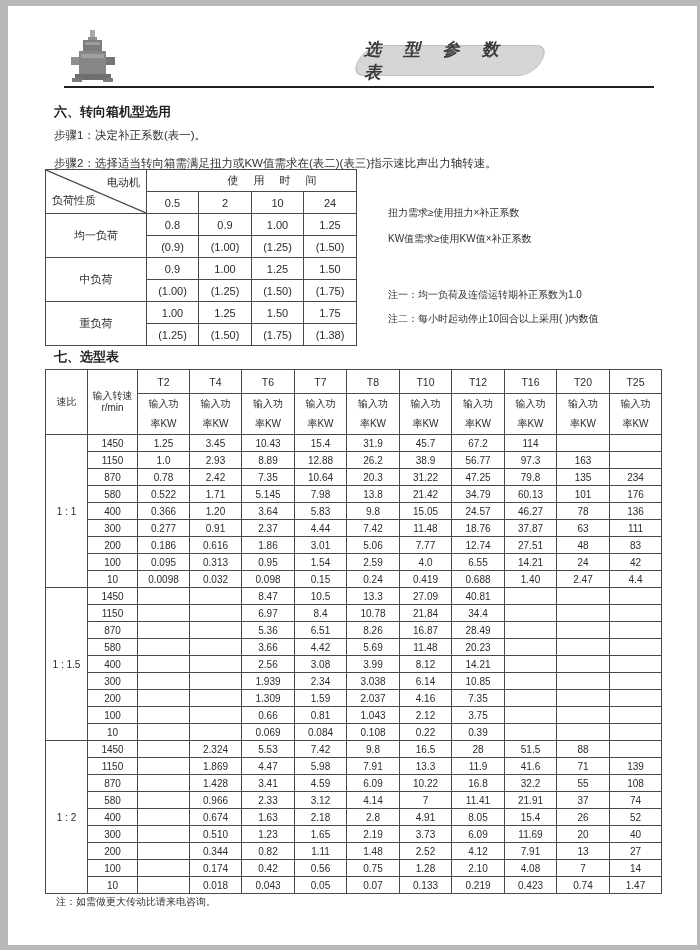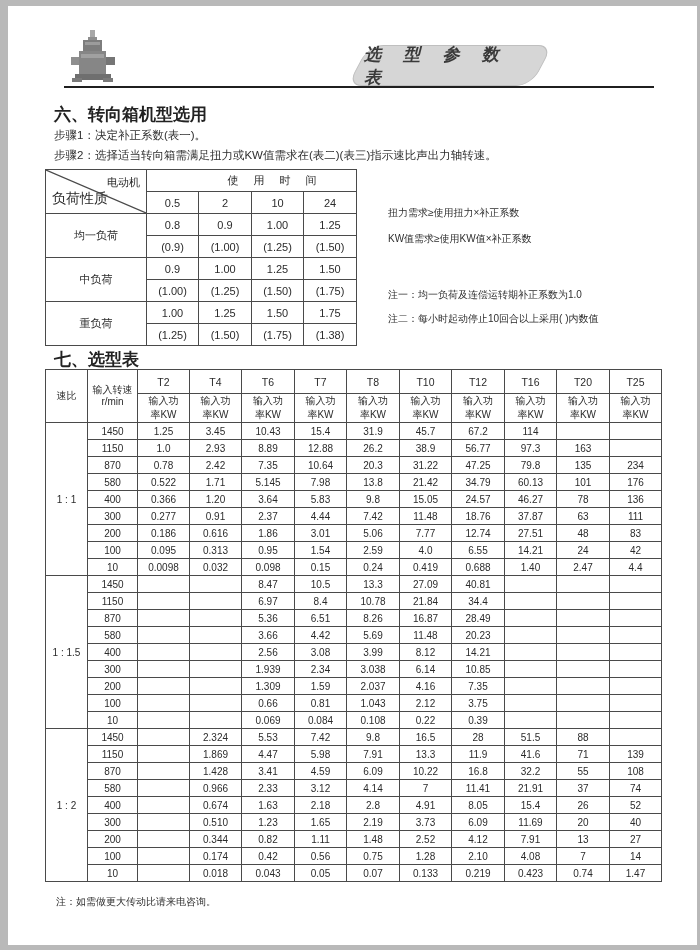--- a/index.html
+++ b/index.html
@@ -11,44 +11,44 @@
     position:relative;
   }
   .page {
     position:absolute; left:8px; top:6px; right:3px; bottom:5px;
     background:#ffffff;
   }
   .abs { position:absolute; }
 
   
   .logo { left:62px; top:24px; width:46px; height:54px; }
-  .badge-wrap { left:350px; top:39px; width:184px; height:41px; }
+  .badge-wrap { left:350px; top:39px; width:184px; height:31px; }
   .badge-shape {
     position:absolute; inset:0;
     background:#d6d6d6;
     border:1px solid #bfbfbf;
     border-radius:15px 14px 15px 14px;
     transform:skewX(-28deg);
   }
   .badge-text {
     position:absolute; inset:0;
     display:flex; align-items:center; justify-content:center;
     font-size:17px; font-weight:bold; font-style:italic;
     letter-spacing:9px; color:#3a3a3a;
     font-family:"Liberation Serif","DejaVu Serif",serif;
     padding-left:6px;
   }
   .header-rule { left:56px; top:80px; width:590px; height:0; border-top:2px solid #1f1f1f; }
 
   
-  .h-section { font-size:17px; font-weight:bold; color:#222; }
+  .h-section { font-size:13px; font-weight:bold; color:#222; }
   .step { font-size:11.5px; color:#2e2e2e; }
   .h6 { left:46px; top:97px; }
   .step1 { left:46px; top:122px; }
-  .step2 { left:46px; top:142px; }
+  .step2 { left:46px; top:150px; }
 
   .formula { left:380px; font-size:10px; color:#2e2e2e; }
   .f1 { top:200px; }
   .f2 { top:226px; }
   .note1 { top:282px; }
   .note2 { top:306px; }
 
   .h7 { left:46px; top:342px; }
   .footer-note { left:48px; top:889px; font-size:10px; color:#2e2e2e; }
 
@@ -56,30 +56,30 @@
   table { border-collapse:collapse; table-layout:fixed; }
   td, th { border:1px solid #4a4a4a; font-weight:normal; text-align:center; vertical-align:middle; overflow:hidden; }
 
   
   .table1 { left:37px; top:163px; }
   .table1 table { width:312px; }
   .table1 td { height:22px; font-size:11px; }
   .t1-corner { position:relative; padding:0; }
   .t1-corner svg { position:absolute; inset:0; width:100%; height:100%; }
   .t1-corner .c-top { position:absolute; right:6px; top:5px; font-size:11px; }
-  .t1-corner .c-bot { position:absolute; left:6px; bottom:5px; font-size:14px; }
+  .t1-corner .c-bot { position:absolute; left:6px; bottom:5px; font-size:11px; }
   .usage-head { letter-spacing:6px;padding-left:47px; }
 
   
   .table2 { left:37px; top:363px; }
   .table2 table { width:616px; }
   .table2 td { height:17px; font-size:10px; padding:0 1px; }
   .table2 td.hd-model { height:24px; font-size:10.5px; }
   .table2 td.hd-power { height:26px; }
-  .hd-power span { display:inline-block; width:36px; word-break:break-all; line-height:14px; font-size:10px; }
+  .hd-power span { display:inline-block; width:36px; word-break:break-all; line-height:20px; font-size:10px; }
   .hd-rpm { font-size:10.5px; line-height:12px; }
   .ratio-cell { font-size:10.5px; }
 </style>
 </head>
 <body>
 
 <div class="page">
 
   <div class="abs logo">
     <svg width="46" height="54" viewBox="0 0 46 54">

